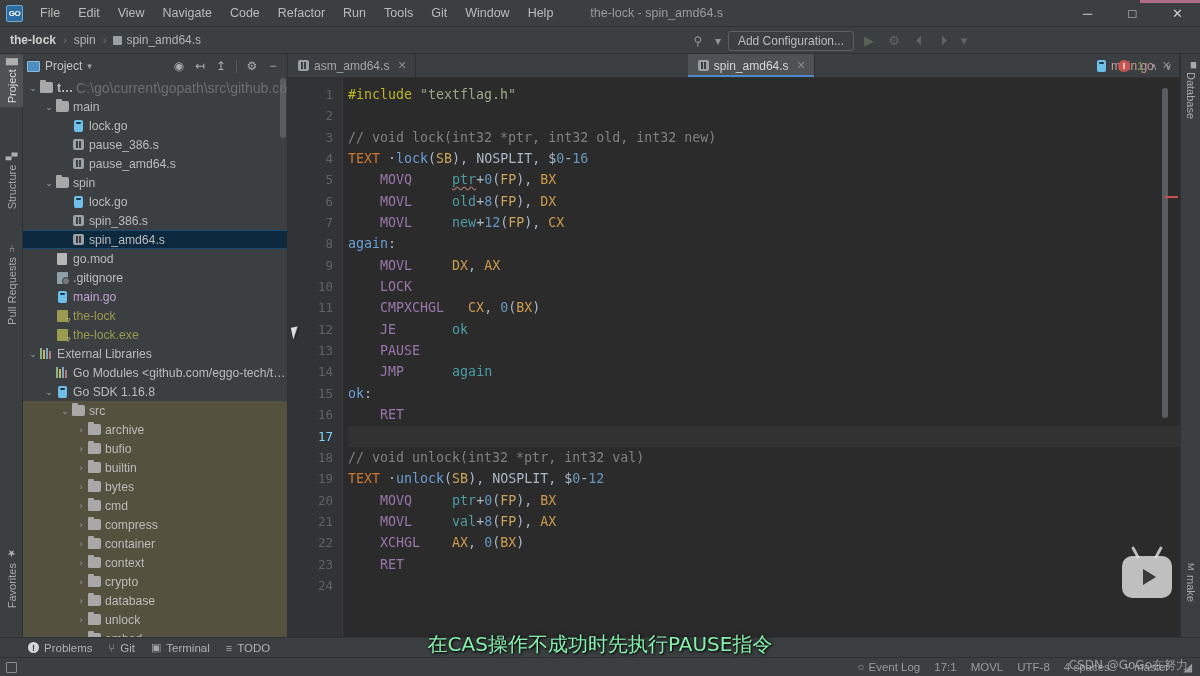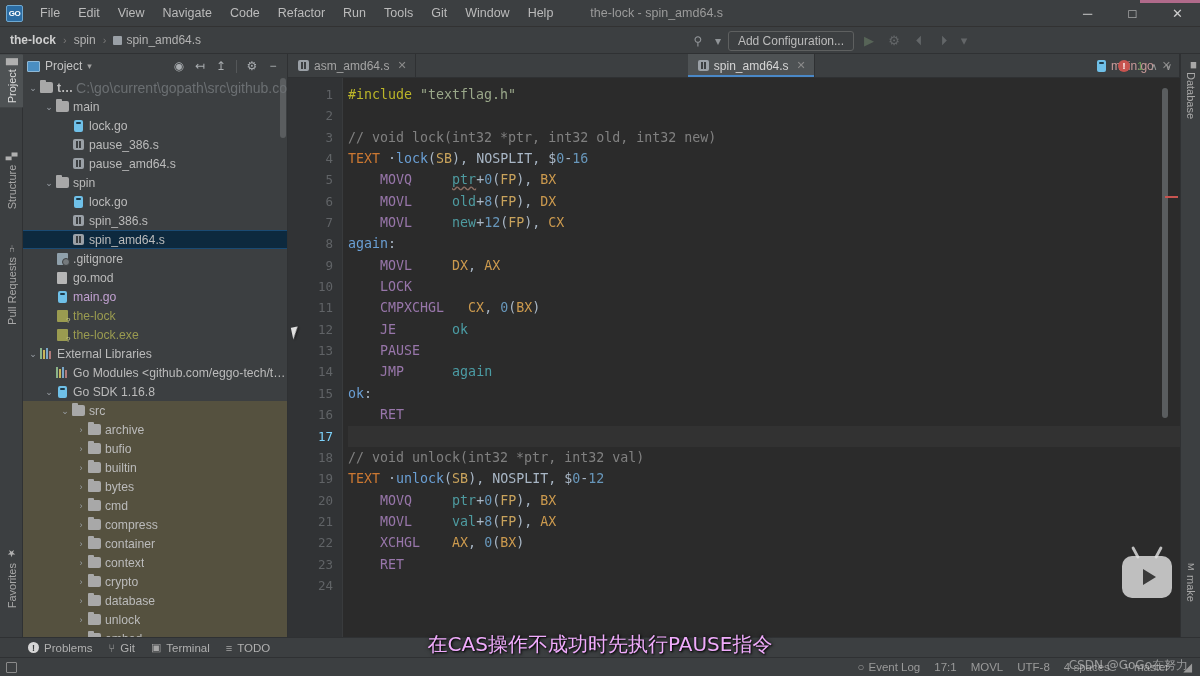--- a/index.html
+++ b/index.html
@@ -282,21 +282,21 @@
   .sb-left { display: flex; align-items: center; padding-left: 6px; gap: 6px; }
   .sb-box { width: 11px; height: 11px; border: 1px solid #8a8a8a; border-radius: 1px; }
   .sb-right {
     margin-left: auto; display: flex; align-items: center; gap: 14px; padding-right: 8px;
   }
   .sb-eventlog { display:flex; align-items:center; gap:4px; }
 
   
   .subtitle {
     position: absolute; left: 0; bottom: 18px; width: 1200px; text-align: center;
-    color: #f0abfc; font-size: 20px; font-family: "DejaVu Sans", sans-serif;
+    color: #86efac; font-size: 20px; font-family: "DejaVu Sans", sans-serif;
     text-shadow: 0 0 4px rgba(0,0,0,.85), 1px 1px 2px rgba(0,0,0,.9);
     pointer-events: none; font-weight: 500;
   }
   
   .csdn-wm {
     position: absolute; right: 12px; bottom: 2px;
     color: rgba(225,225,225,.55); font-size: 12px;
     font-family: "DejaVu Sans", sans-serif; pointer-events: none; white-space: nowrap;
   }
   
@@ -492,30 +492,30 @@
         <div class="tree-row selected" style="padding-left: 36px;">
           <span class="arrow none">&nbsp;</span>
           <span class="ic">
             <span class="ico-asm"></span>
           </span>
           <span class="lbl c-grey">spin_amd64.s</span>
         </div>
         <div class="tree-row" style="padding-left: 20px;">
           <span class="arrow none">&nbsp;</span>
           <span class="ic">
+            <span class="ico-mod"></span>
+          </span>
+          <span class="lbl c-grey">go.mod</span>
+        </div>
+        <div class="tree-row" style="padding-left: 20px;">
+          <span class="arrow none">&nbsp;</span>
+          <span class="ic">
             <span class="ico-git"></span>
           </span>
           <span class="lbl c-grey">.gitignore</span>
-        </div>
-        <div class="tree-row" style="padding-left: 20px;">
-          <span class="arrow none">&nbsp;</span>
-          <span class="ic">
-            <span class="ico-mod"></span>
-          </span>
-          <span class="lbl c-grey">go.mod</span>
         </div>
         <div class="tree-row" style="padding-left: 20px;">
           <span class="arrow none">&nbsp;</span>
           <span class="ic">
             <span class="ico-go"></span>
           </span>
           <span class="lbl c-purple">main.go</span>
         </div>
         <div class="tree-row" style="padding-left: 20px;">
           <span class="arrow none">&nbsp;</span>

